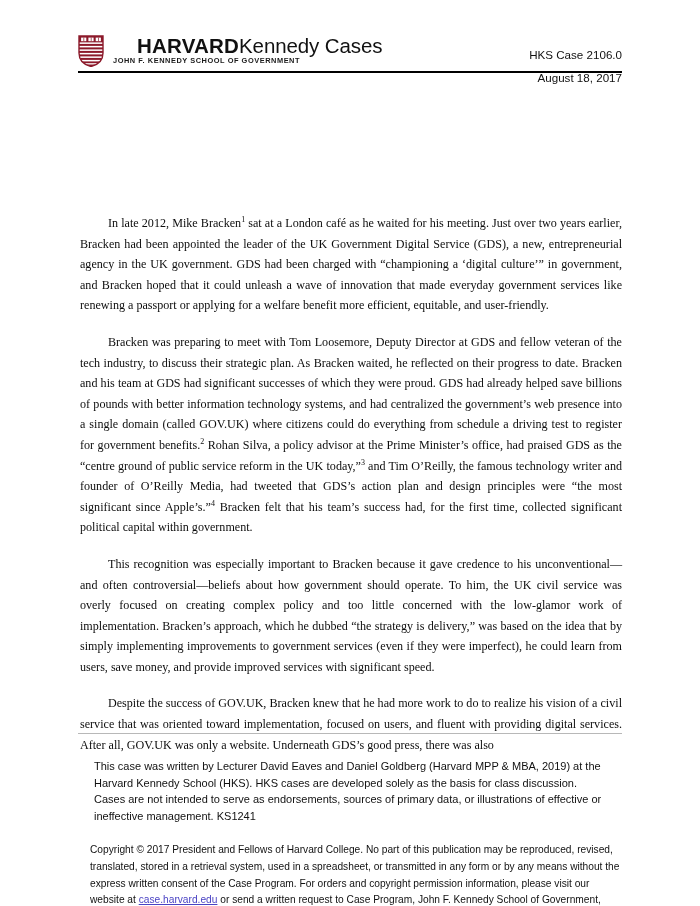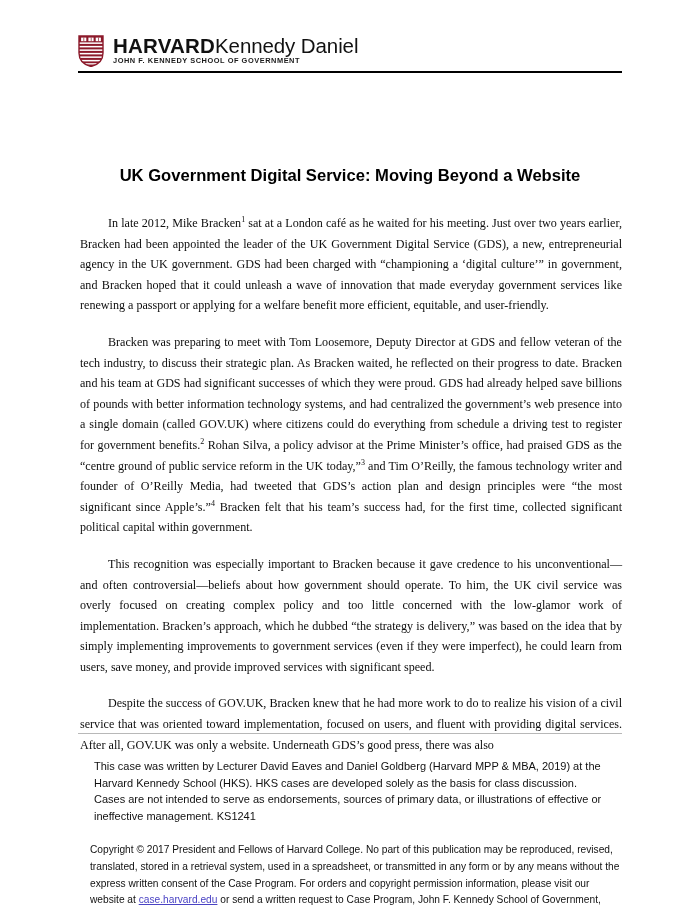--- a/index.html
+++ b/index.html
@@ -54,20 +54,21 @@
   .wordmark-line1 {
     font-size: 20.5px;
     line-height: 21px;
     letter-spacing: -0.2px;
     white-space: nowrap;
     color: #111111;
   }
   .wm-harvard {
     font-weight: bold;
     letter-spacing: 0.2px;
+    margin-left: 24px;
   }
   .wm-kennedy {
     font-weight: 400;
     letter-spacing: -0.1px;
   }
   .wordmark-line2 {
     font-size: 7.4px;
     font-weight: bold;
     letter-spacing: 0.55px;
     color: #1a1a1a;
@@ -200,30 +201,33 @@
             <rect x="17.7" y="2.6" width="5.2" height="3.6" fill="#ffffff"></rect>
             <rect x="5.5" y="2.6" width="0.7" height="3.6" fill="#8C1A2B"></rect>
             <rect x="12.8" y="2.6" width="0.7" height="3.6" fill="#8C1A2B"></rect>
             <rect x="20.1" y="2.6" width="0.7" height="3.6" fill="#8C1A2B"></rect>
           </g>
           <path d="M1,1 L25,1 L25,18 C25,26 19,30 13,31.5 C7,30 1,26 1,18 Z" fill="none" stroke="#8C1A2B" stroke-width="1.4"></path>
         </svg>
       </div>
 
       <div class="wordmark">
-        <div class="wordmark-line1"><span class="wm-harvard">HARVARD</span><span class="wm-kennedy">Kennedy Daniel</span></div>
+        <div class="wordmark-line1"><span class="wm-harvard">HARVARD</span><span class="wm-kennedy">Kennedy Cases</span></div>
         <div class="wordmark-line2">JOHN F. KENNEDY SCHOOL OF GOVERNMENT</div>
       </div>
     </div>
 
+    <div class="case-meta">
+      <div class="case-number">HKS Case 2106.0</div>
+      <div class="case-date">August 18, 2017</div>
+    </div>
   </div>
 
   <div class="header-rule"></div>
 
-  <h1 class="doc-title">UK Government Digital Service: Moving Beyond a Website</h1>
 
   <div class="body-text">
 
     <p class="para"><span>In late 2012, Mike Bracken</span><sup>1</sup><span> sat at a London café as he waited for his meeting. Just over two years earlier, Bracken had been appointed the leader of the UK Government Digital Service (GDS), a new, entrepreneurial agency in the UK government. GDS had been charged with “championing a ‘digital culture’” in government, and Bracken hoped that it could unleash a wave of innovation that made everyday government services like renewing a passport or applying for a welfare benefit more efficient, equitable, and user-friendly.</span></p>
 
     <p class="para"><span>Bracken was preparing to meet with Tom Loosemore, Deputy Director at GDS and fellow veteran of the tech industry, to discuss their strategic plan. As Bracken waited, he reflected on their progress to date. Bracken and his team at GDS had significant successes of which they were proud. GDS had already helped save billions of pounds with better information technology systems, and had centralized the government’s web presence into a single domain (called GOV.UK) where citizens could do everything from schedule a driving test to register for government benefits.</span><sup>2</sup><span> Rohan Silva, a policy advisor at the Prime Minister’s office, had praised GDS as the “centre ground of public service reform in the UK today,”</span><sup>3</sup><span> and Tim O’Reilly, the famous technology writer and founder of O’Reilly Media, had tweeted that GDS’s action plan and design principles were “the most significant since Apple’s.”</span><sup>4</sup><span> Bracken felt that his team’s success had, for the first time, collected significant political capital within government.</span></p>
 
     <p class="para">This recognition was especially important to Bracken because it gave credence to his unconventional—and often controversial—beliefs about how government should operate. To him, the UK civil service was overly focused on creating complex policy and too little concerned with the low-glamor work of implementation. Bracken’s approach, which he dubbed “the strategy is delivery,” was based on the idea that by simply implementing improvements to government services (even if they were imperfect), he could learn from users, save money, and provide improved services with significant speed.</p>
 
     <p class="para">Despite the success of GOV.UK, Bracken knew that he had more work to do to realize his vision of a civil service that was oriented toward implementation, focused on users, and fluent with providing digital services. After all, GOV.UK was only a website. Underneath GDS’s good press, there was also</p>

